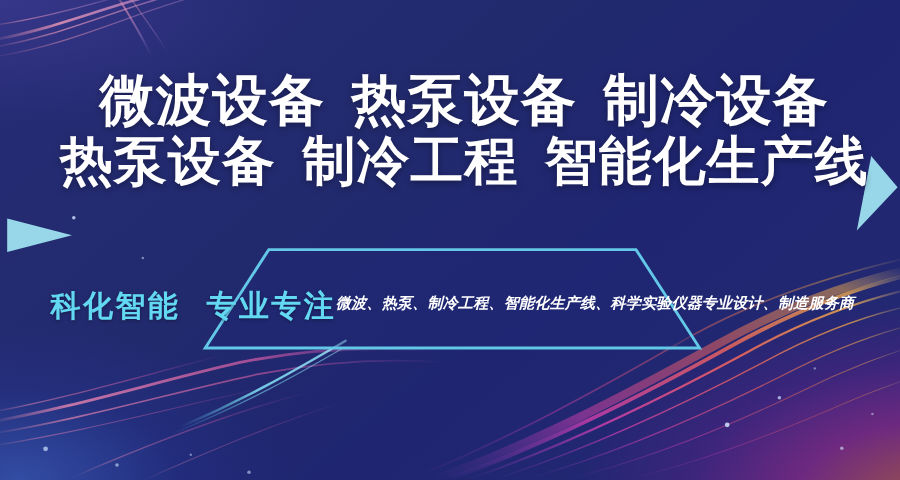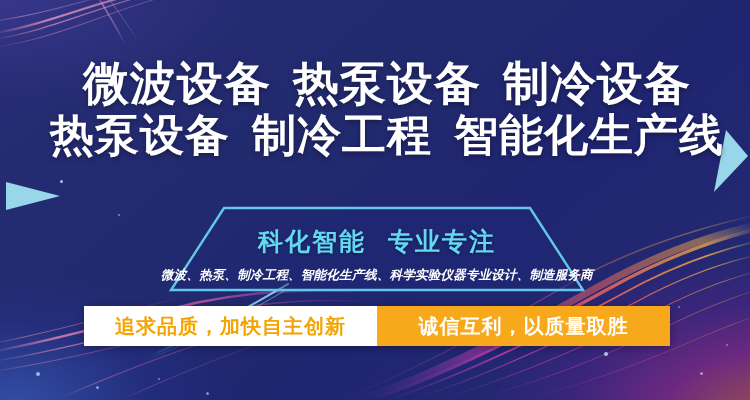--- a/index.html
+++ b/index.html
@@ -41,21 +41,21 @@
   .headline .ln2{font-size:44px;}
   .gap{display:inline-block;width:22px;}
 
   
   .trap{
     position:absolute;left:168px;top:205px;width:418px;height:88px;
   }
   .trap svg{position:absolute;left:0;top:0;}
   .trap-inner{
     position:absolute;left:0;top:0;width:418px;height:88px;
-    display:flex;flex-direction:column;align-items:center;justify-content:center;
+    display:flex;flex-direction:row;align-items:center;justify-content:center;
   }
   .trap-title{
     color:#63d8f2;font-size:25px;font-weight:bold;letter-spacing:2px;
     font-family:"DejaVu Sans","Liberation Sans",sans-serif;
     margin-top:10px;white-space:nowrap;
     text-shadow:0 1px 3px rgba(0,0,0,.4);
   }
   .trap-title .sp{display:inline-block;width:22px;}
   .trap-desc{
     color:#ffffff;font-size:12.5px;font-weight:bold;letter-spacing:.2px;
@@ -174,18 +174,14 @@
   <div class="trap">
     <svg width="418" height="88" viewBox="0 0 418 88" xmlns="http://www.w3.org/2000/svg">
       <polygon points="56,3 362,3 415,85 3,85" fill="rgba(30,40,120,0.42)" stroke="#63c8e8" stroke-width="2.4"></polygon>
     </svg>
     <div class="trap-inner">
       <div class="trap-title"><span>科化智能</span><span class="sp"></span><span>专业专注</span></div>
       <div class="trap-desc">微波、热泵、制冷工程、智能化生产线、科学实验仪器专业设计、制造服务商</div>
     </div>
   </div>
 
-  <div class="slogans">
-    <div class="slogan slogan-left">追求品质，加快自主创新</div>
-    <div class="slogan slogan-right">诚信互利，以质量取胜</div>
-  </div>
 
 </div>
 
 </body></html>

